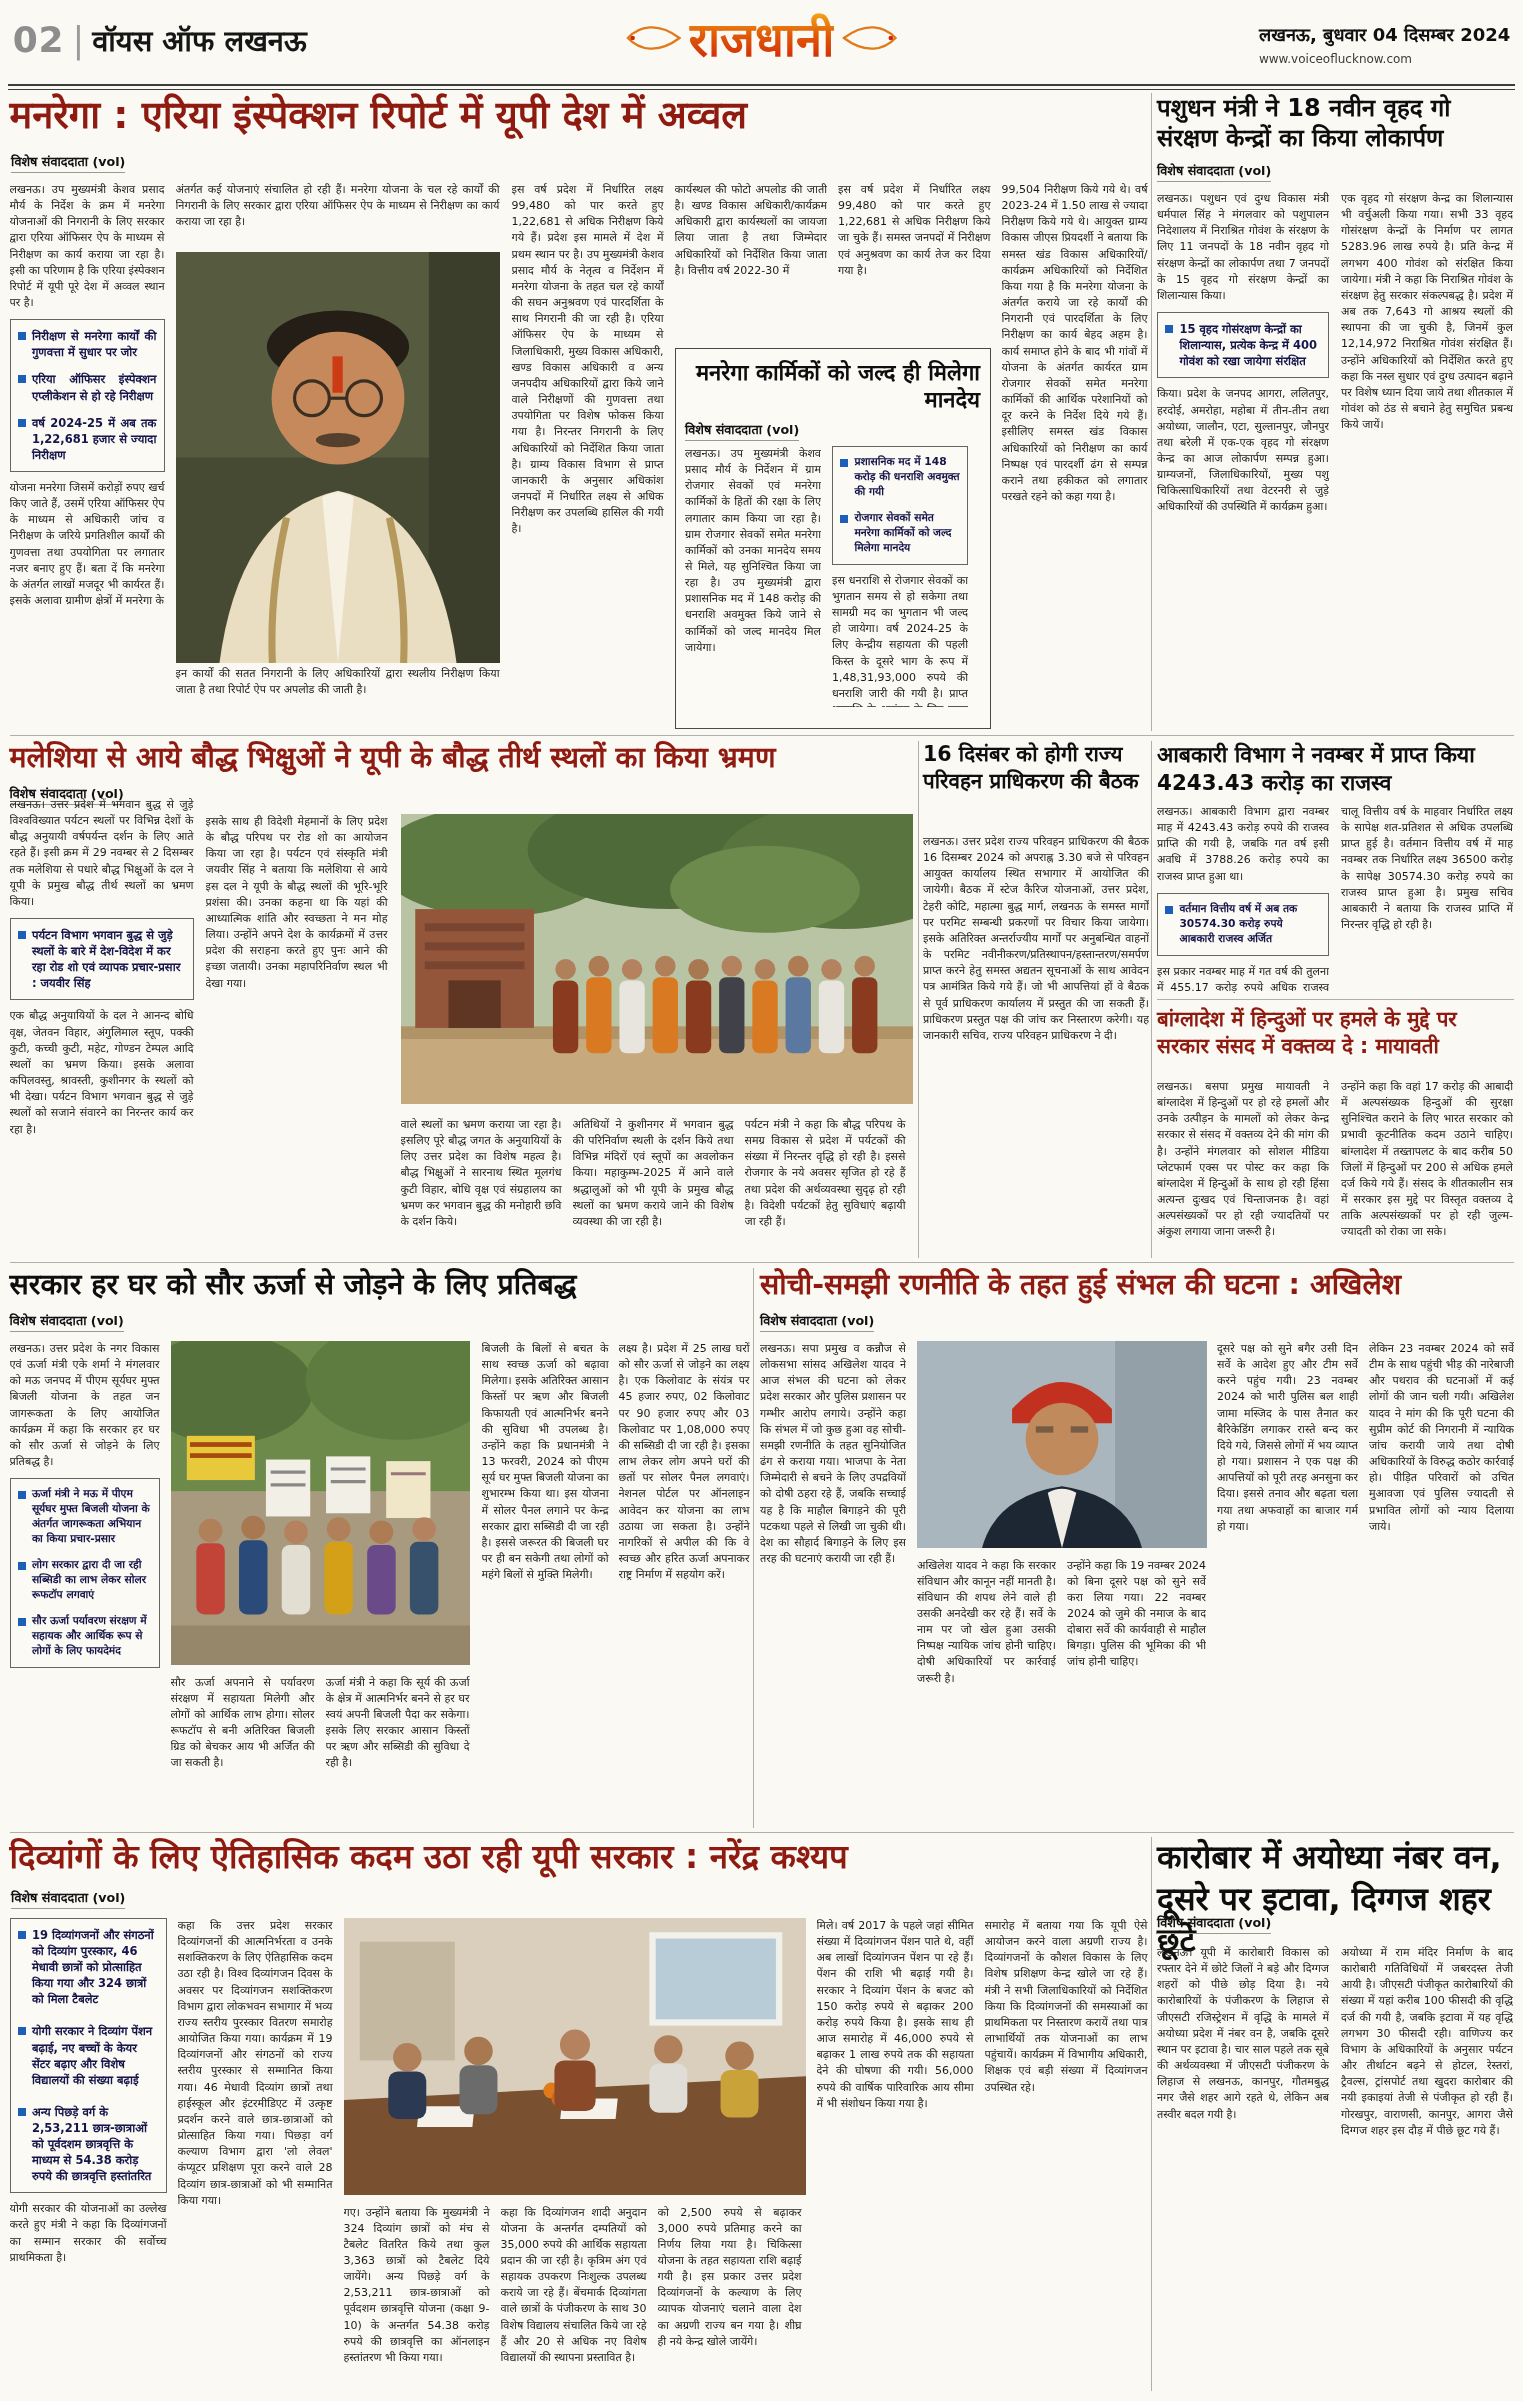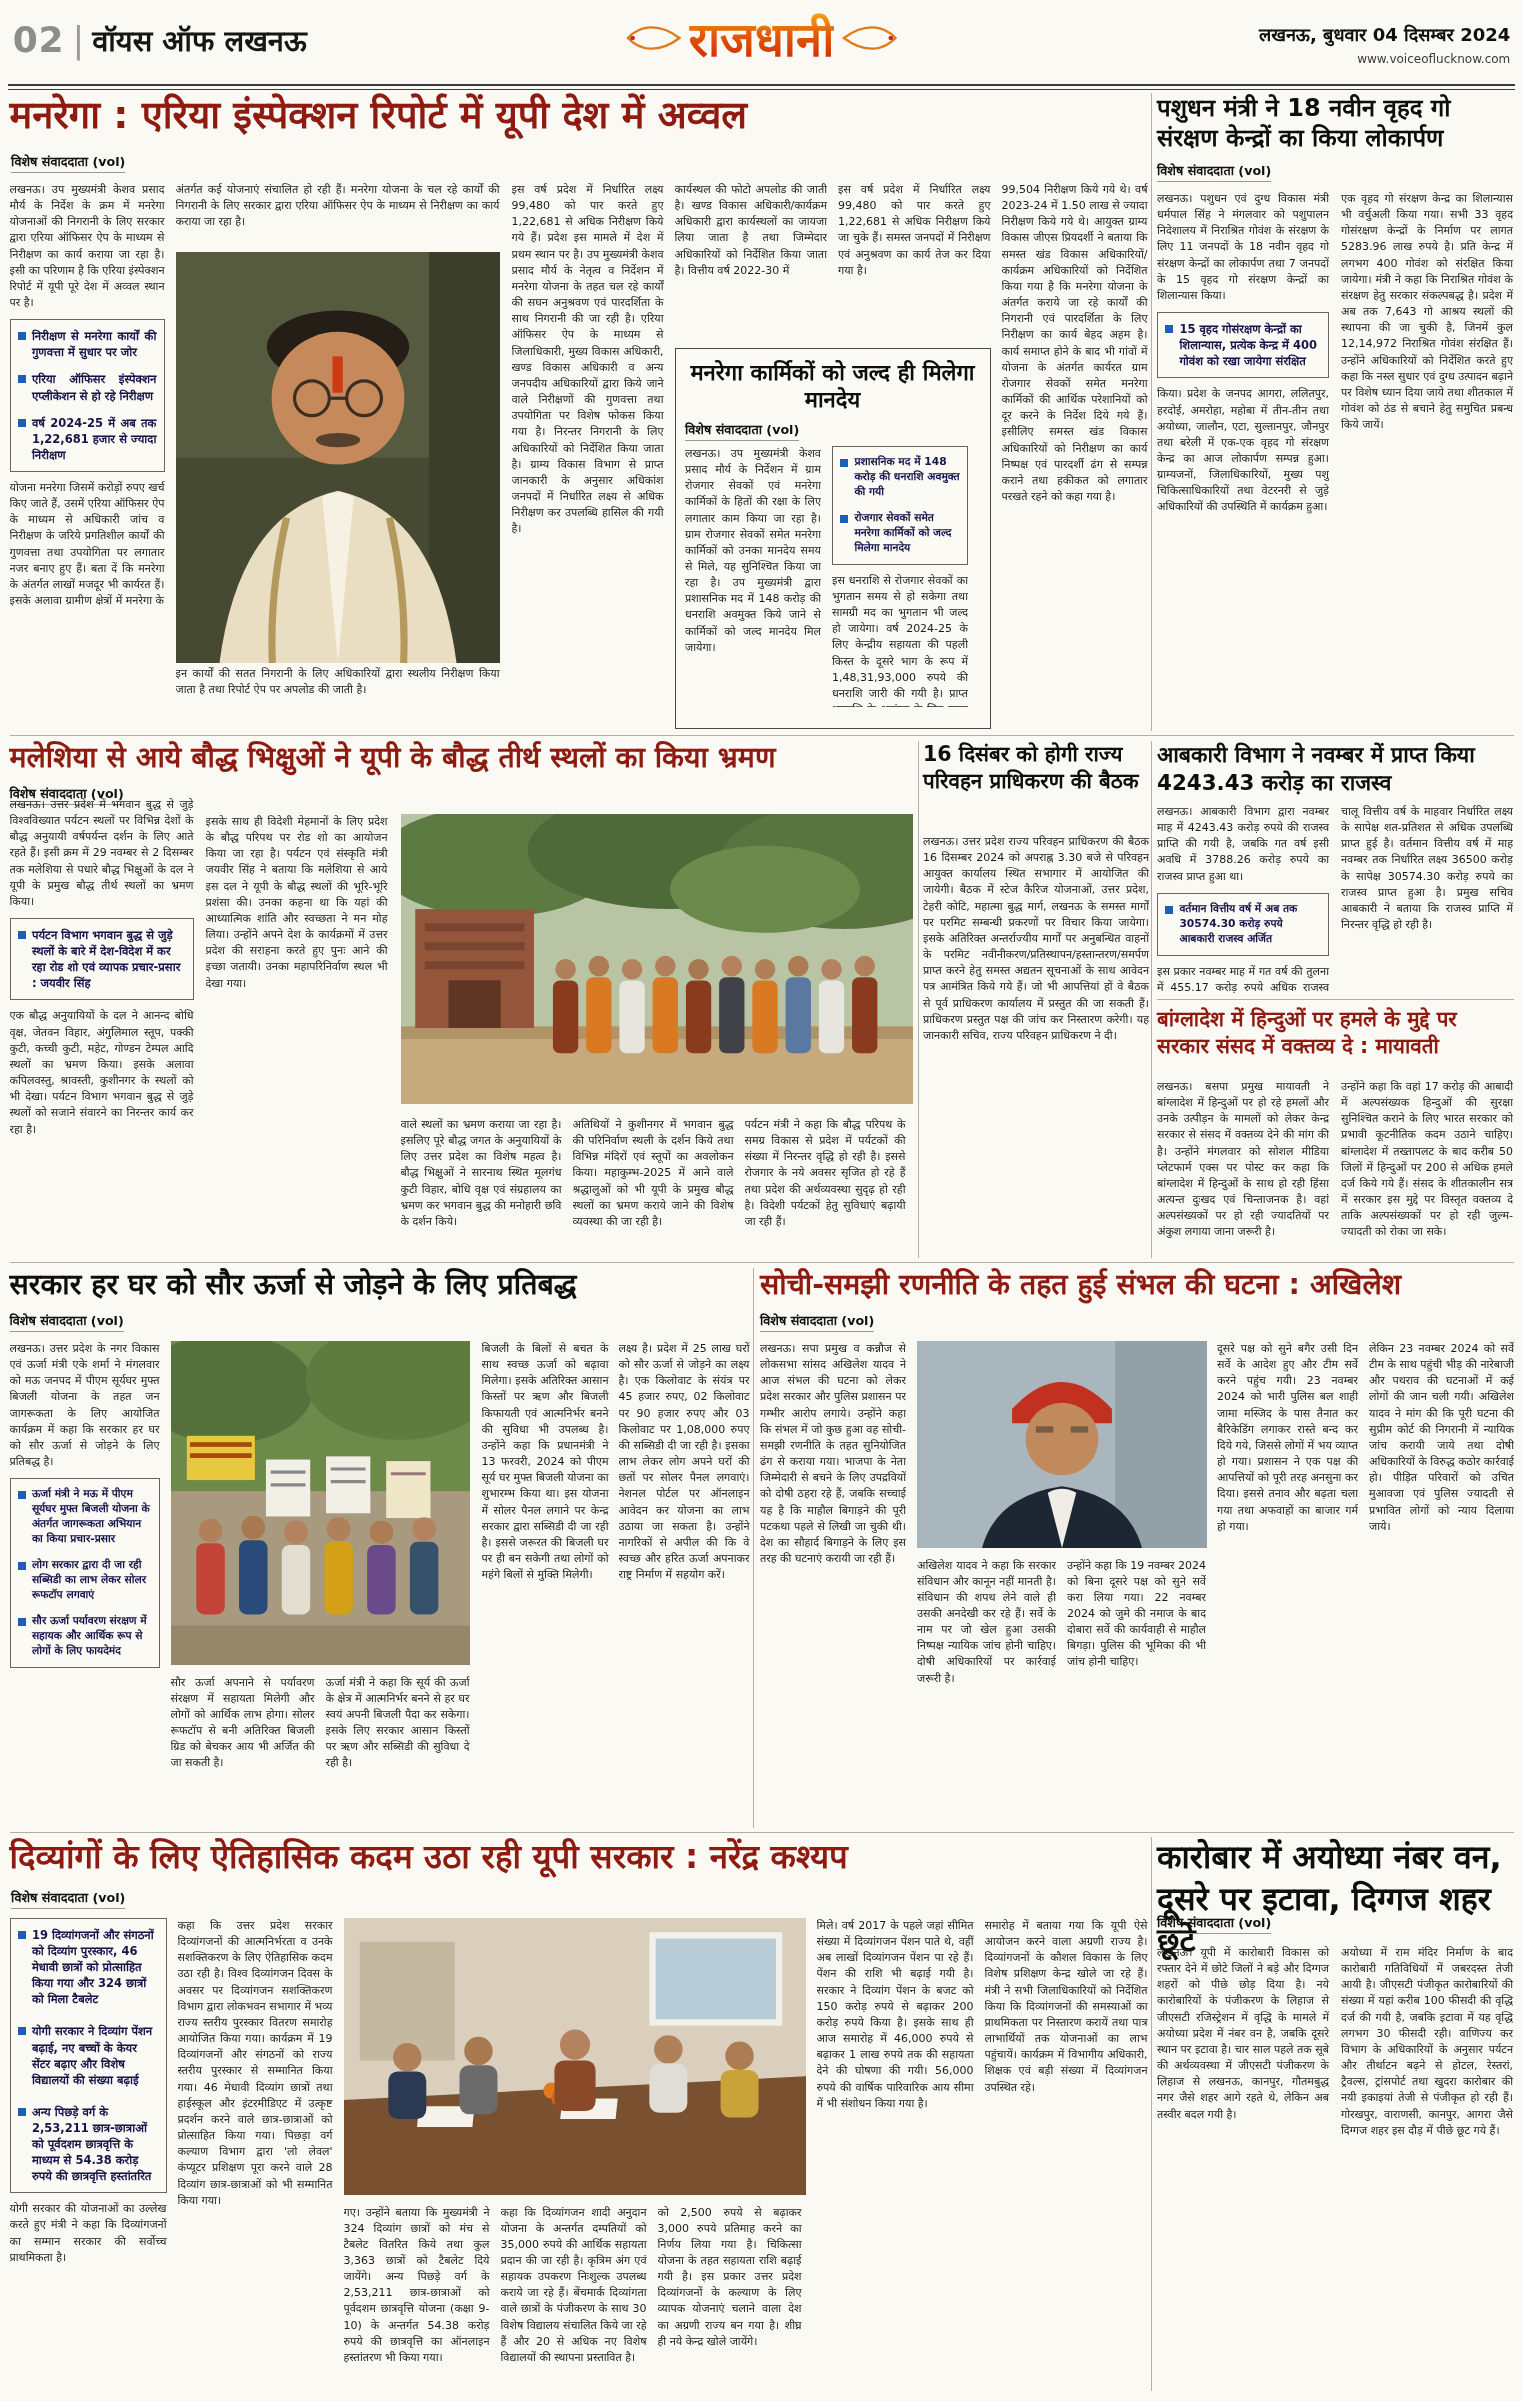--- a/index.html
+++ b/index.html
@@ -24,21 +24,21 @@
   
   .mh-left { position:absolute; left:12.7px; top:19px;  display:flex; align-items:center; gap:8px; }
   .pgnum  { font-size:36px; font-weight:700; color:#8d8d8d; letter-spacing:0.8px; }
   .pgbar  { font-size:35px; color:#9a9a9a; font-weight:400; }
   .pname  { font-size:29px; font-weight:700; color:#161616; }
   .mh-logo { position:absolute; left:50%; top:6.3px; transform:translateX(-50%);
              display:flex; align-items:center; gap:8px; }
   .logo-text { font-size:47px; font-weight:700;
                background:linear-gradient(180deg,#f5a718 10%, #e05a08 45%, #cf2508 90%);
                -webkit-background-clip:text; background-clip:text; color:transparent; }
-  .mh-right { position:absolute; right:12.7px; top:22px; text-align:right; }
+  .mh-right { position:absolute; right:12.7px; top:22px; text-align:left; }
   .mh-date { font-size:18px; font-weight:700; color:#101010; }
   .mh-site { font-size:12px; color:#3a3a3a; margin-top:5.5px; }
   .head-rule { position:absolute; left:8px; top:84px; width:1507px; height:5.5px;
                border-top:2.4px solid #3c3c3a; border-bottom:0.8px solid #3c3c3a; }
   .midrow { display:flex; gap:11px; overflow:hidden; }
 </style>
 </head>
 <body>
 
 <div class="page">
@@ -114,21 +114,21 @@
     </div>
 
     <div class="abs bt" style="left:502px; top:89px; width:152px; height:551px;">इस वर्ष प्रदेश में निर्धारित लक्ष्य 99,480 को पार करते हुए 1,22,681 से अधिक निरीक्षण किये गये हैं। प्रदेश इस मामले में देश में प्रथम स्थान पर है। उप मुख्यमंत्री केशव प्रसाद मौर्य के नेतृत्व व निर्देशन में मनरेगा योजना के तहत चल रहे कार्यों की सघन अनुश्रवण एवं पारदर्शिता के साथ निगरानी की जा रही है। एरिया ऑफिसर ऐप के माध्यम से जिलाधिकारी, मुख्य विकास अधिकारी, खण्ड विकास अधिकारी व अन्य जनपदीय अधिकारियों द्वारा किये जाने वाले निरीक्षणों की गुणवत्ता तथा उपयोगिता पर विशेष फोकस किया गया है। निरन्तर निगरानी के लिए अधिकारियों को निर्देशित किया जाता है। ग्राम्य विकास विभाग से प्राप्त जानकारी के अनुसार अधिकांश जनपदों में निर्धारित लक्ष्य से अधिक निरीक्षण कर उपलब्धि हासिल की गयी है।</div>
 
     <div class="abs" style="left:665px; top:89px; width:316px; height:551px;">
       <div class="midrow" style="height:158px;">
         <div class="bt" style="width:153px;">कार्यस्थल की फोटो अपलोड की जाती है। खण्ड विकास अधिकारी/कार्यक्रम अधिकारी द्वारा कार्यस्थलों का जायजा लिया जाता है तथा जिम्मेदार अधिकारियों को निर्देशित किया जाता है। वित्तीय वर्ष 2022-30 में</div>
         <div class="bt" style="width:153px;">इस वर्ष प्रदेश में निर्धारित लक्ष्य 99,480 को पार करते हुए 1,22,681 से अधिक निरीक्षण किये जा चुके हैं। समस्त जनपदों में निरीक्षण एवं अनुश्रवण का कार्य तेज कर दिया गया है।</div>
       </div>
       <div class="sub-box" style="margin-top:8px; height:381px; overflow:hidden;">
-        <h2 class="hl-blk" style="font-size:22px; line-height:1.25; text-align:center;">मनरेगा कार्मिकों को जल्द ही मिलेगा मानदेय</h2>
+        <h2 class="hl-blk" style="font-size:22px; line-height:1.25; text-align:right;">मनरेगा कार्मिकों को जल्द ही मिलेगा मानदेय</h2>
         <div style="margin:6.3px 0 4.7px 0;"><span class="byline">विशेष संवाददाता (vol)</span></div>
         <div class="midrow">
           <div class="bt" style="width:136px; height:261px;">लखनऊ। उप मुख्यमंत्री केशव प्रसाद मौर्य के निर्देशन में ग्राम रोजगार सेवकों एवं मनरेगा कार्मिकों के हितों की रक्षा के लिए लगातार काम किया जा रहा है। ग्राम रोजगार सेवकों समेत मनरेगा कार्मिकों को उनका मानदेय समय से मिले, यह सुनिश्चित किया जा रहा है। उप मुख्यमंत्री द्वारा प्रशासनिक मद में 148 करोड़ की धनराशि अवमुक्त किये जाने से कार्मिकों को जल्द मानदेय मिल जायेगा।</div>
           <div style="width:136px; height:261px; overflow:hidden;">
             <div class="hl-box" style="margin-top:0;">
               <div class="hl-item" style="font-size:10.7px;">
                 <span class="sq"></span>
                 <span>प्रशासनिक मद में 148 करोड़ की धनराशि अवमुक्त की गयी</span>
               </div>
               <div class="hl-item" style="font-size:10.7px;">

